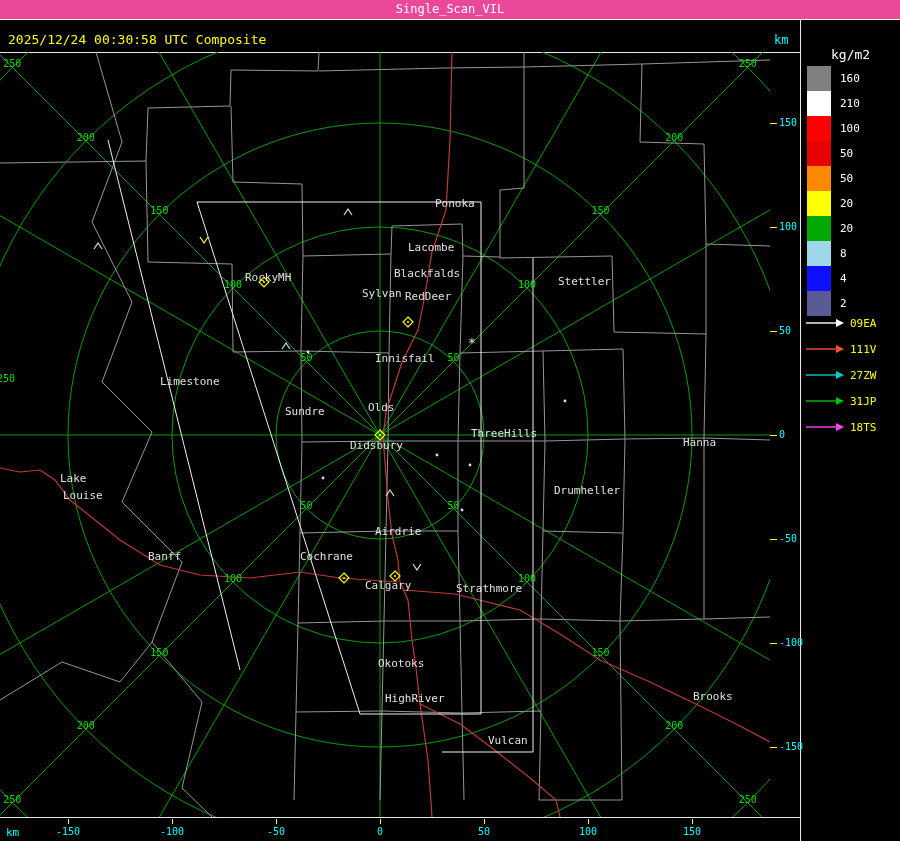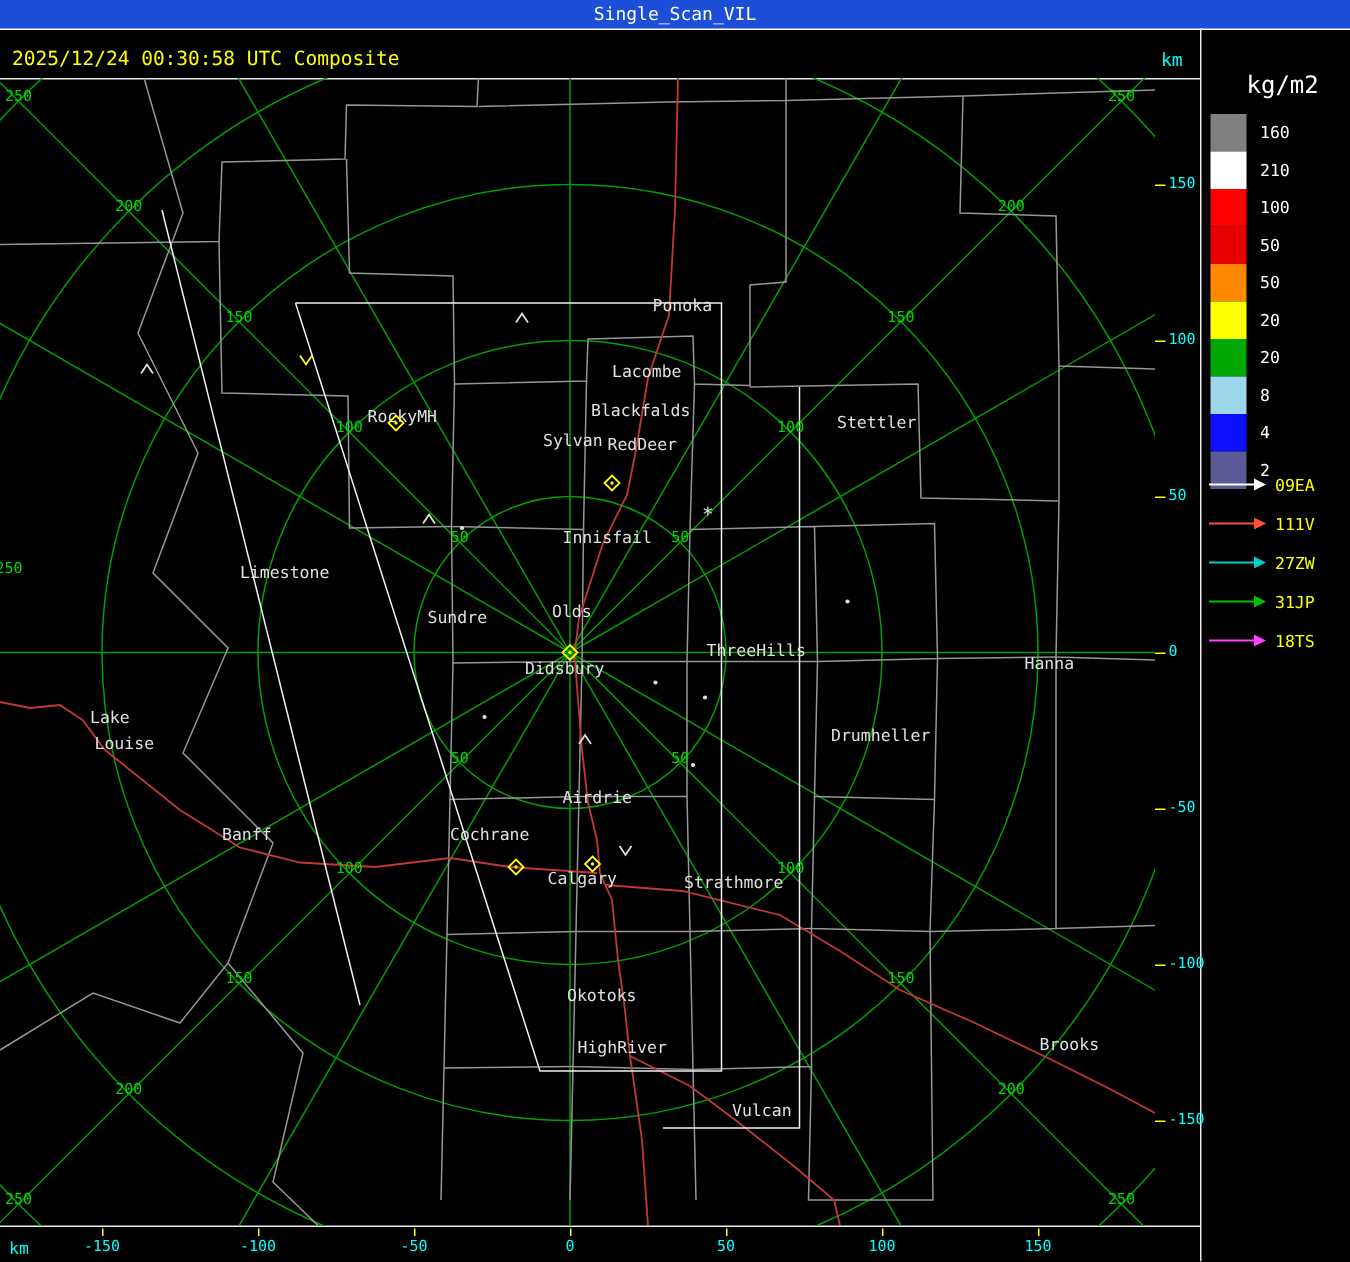--- a/index.html
+++ b/index.html
@@ -1,38 +1,38 @@
 <!DOCTYPE html>
 <html><head>
 <meta charset="utf-8">
 <style>
   html,body{margin:0;padding:0;background:#000;}
   body{width:900px;height:841px;position:relative;overflow:hidden;
        font-family:"DejaVu Sans Mono",monospace;color:#fff;}
   .abs{position:absolute;}
   .titlebar{left:0;top:0;width:900px;height:19px;border-bottom:1px solid #ffffff;
-            text-align:center;font-size:12px;line-height:18px;color:#ffffff;background:#1d4ed8;}
+            text-align:center;font-size:12px;line-height:18px;color:#ffffff;background:#ec4899;}
   .timestamp{left:8px;top:32px;font-size:13px;color:#ffff00;white-space:pre;}
   .km-top-right{left:774px;top:33px;width:24px;font-size:12px;color:#00ffff;}
   .hline-top{left:0;top:52px;width:800px;height:1px;background:#e8e8e8;}
   .hline-bottom{left:0;top:817px;width:800px;height:1px;background:#e8e8e8;}
   .vline-panel{left:800px;top:19px;width:1px;height:822px;background:#e8e8e8;}
   #map-svg{left:0;top:52px;width:770px;height:765px;}
   svg text{font-family:"DejaVu Sans Mono",monospace;}
   .city{fill:#e0e0e0;font-size:11px;}
   .rlabel{fill:#00d800;font-size:10px;text-anchor:middle;}
   #axis-bottom{left:0;top:818px;width:770px;height:23px;}
   #axis-right{left:770px;top:52px;width:30px;height:765px;}
   .tickv{position:absolute;width:1px;height:5px;background:#ffff00;top:1px;}
   .tickh{position:absolute;width:7px;height:1px;background:#ffff00;left:0;}
   .axlab{position:absolute;font-size:10px;color:#00ffff;white-space:nowrap;}
   .km-bottom{position:absolute;left:6px;top:8px;font-size:11px;color:#00ffff;}
   #legend-panel{left:801px;top:19px;width:99px;height:822px;}
-  .legend-unit{position:absolute;left:30px;top:28px;font-size:16px;color:#ffffff;}
-  #scale-col{position:absolute;left:6px;top:47px;margin-top:10px;}
+  .legend-unit{position:absolute;left:30px;top:28px;font-size:13px;color:#ffffff;}
+  #scale-col{position:absolute;left:6px;top:47px;}
   .scale-row{display:flex;align-items:center;height:25px;}
   .swatch{width:24px;height:25px;}
   .scale-label{margin-left:9px;font-size:11px;color:#ffffff;}
   #tracks-col{position:absolute;left:3px;top:298px;}
   .track-row{display:flex;height:26px;}
   .track-label{margin-left:4px;font-size:11px;color:#ffff00;}
 </style>
 </head>
 <body>
 

